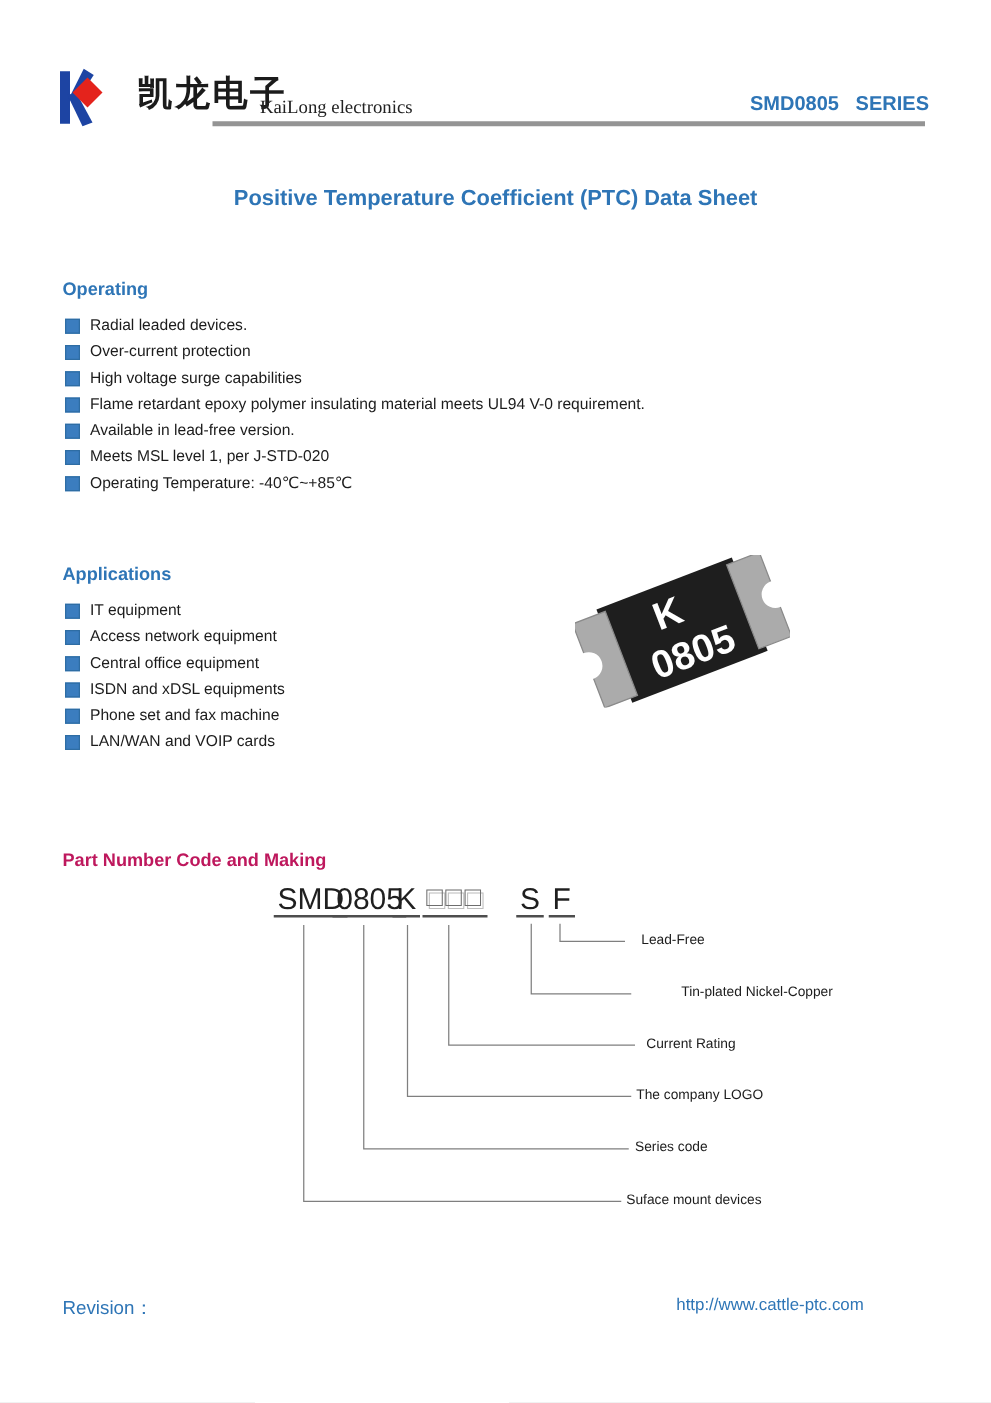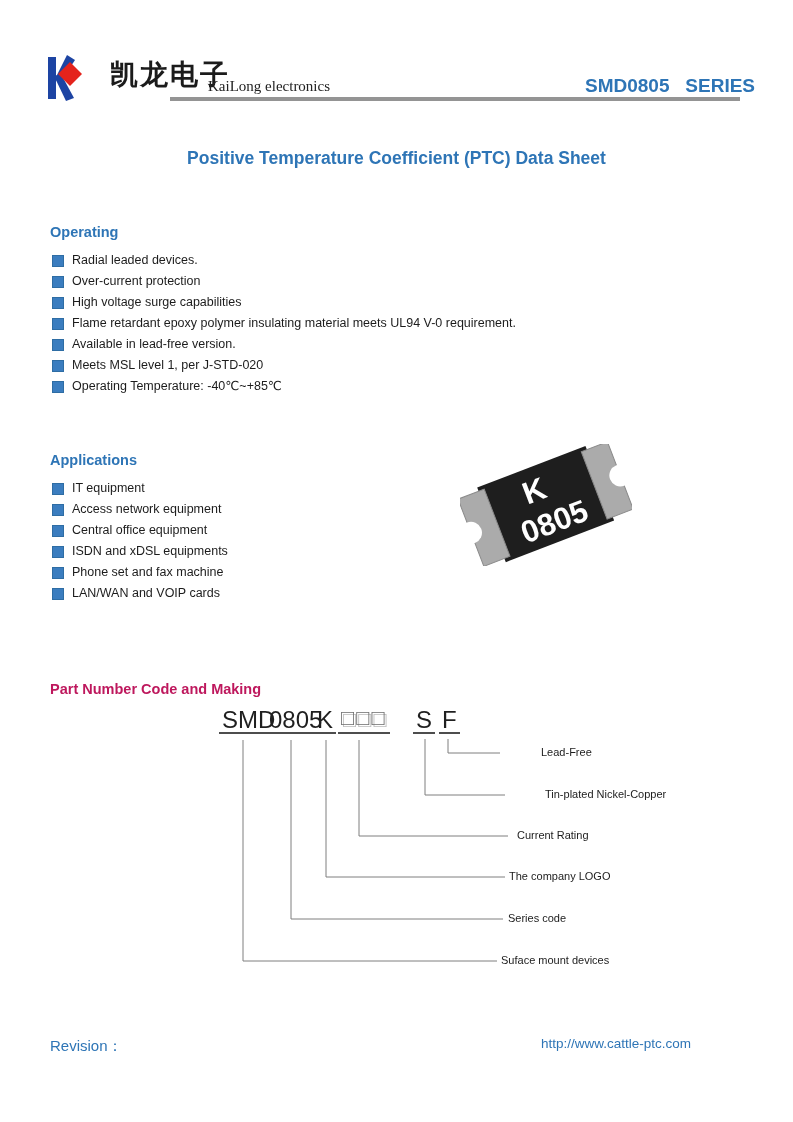--- a/index.html
+++ b/index.html
@@ -12,21 +12,21 @@
   .logo-svg{position:absolute;left:42px;top:52px;}
   .company-cn{
     position:absolute;left:110px;top:56px;font-size:28px;font-weight:bold;
     letter-spacing:2px;color:#1b1b1b;font-family:Liberation Sans, sans-serif;
   }
   .company-en{
     position:absolute;left:208px;top:78px;font-size:15px;color:#222;
     font-family:"Liberation Serif","DejaVu Serif",serif;
   }
   .series-label{
-    position:absolute;left:585px;top:75px;font-size:19px;font-weight:bold;
+    position:absolute;left:600px;top:75px;font-size:16px;font-weight:bold;
     color:#2e75b6;white-space:pre;
   }
   .header-rule{position:absolute;left:170px;top:97px;width:570px;height:4px;background:#949494;}
   
   .doc-title{
     position:absolute;left:0;top:148px;width:793px;text-align:center;
     font-size:17.5px;font-weight:bold;color:#2e75b6;
   }
   
   .section{position:absolute;left:50px;}
@@ -50,21 +50,21 @@
   }
   .pn-seg-smd{left:219px;}
   .pn-seg-series{left:266px;}
   .pn-seg-logo{left:314px;}
   .pn-seg-rating{left:338px;top:706px;font-size:22px;color:#6e6e6e;line-height:24px;
     letter-spacing:2px;text-shadow:2px 2px 0 #bdbdbd;}
   .pn-seg-plating{left:413px;}
   .pn-seg-leadfree{left:439px;}
   .pn-lines{position:absolute;left:200px;top:737px;}
   .pn-label{position:absolute;font-size:11px;color:#1c1c1c;white-space:nowrap;}
-  .pn-label-leadfree{left:541px;top:746px;}
+  .pn-label-leadfree{left:513px;top:746px;}
   .pn-label-plating{left:514px;top:788px;margin-left:31px;}
   .pn-label-rating{left:517px;top:829px;}
   .pn-label-logo{left:509px;top:870px;}
   .pn-label-series{left:508px;top:912px;}
   .pn-label-smd{left:501px;top:954px;}
   
   .footer-revision{position:absolute;left:50px;top:1037px;font-size:15px;color:#2e75b6;}
   .footer-url{position:absolute;left:541px;top:1036px;font-size:13.5px;color:#2e75b6;text-decoration:none;}
 </style>
 </head>

